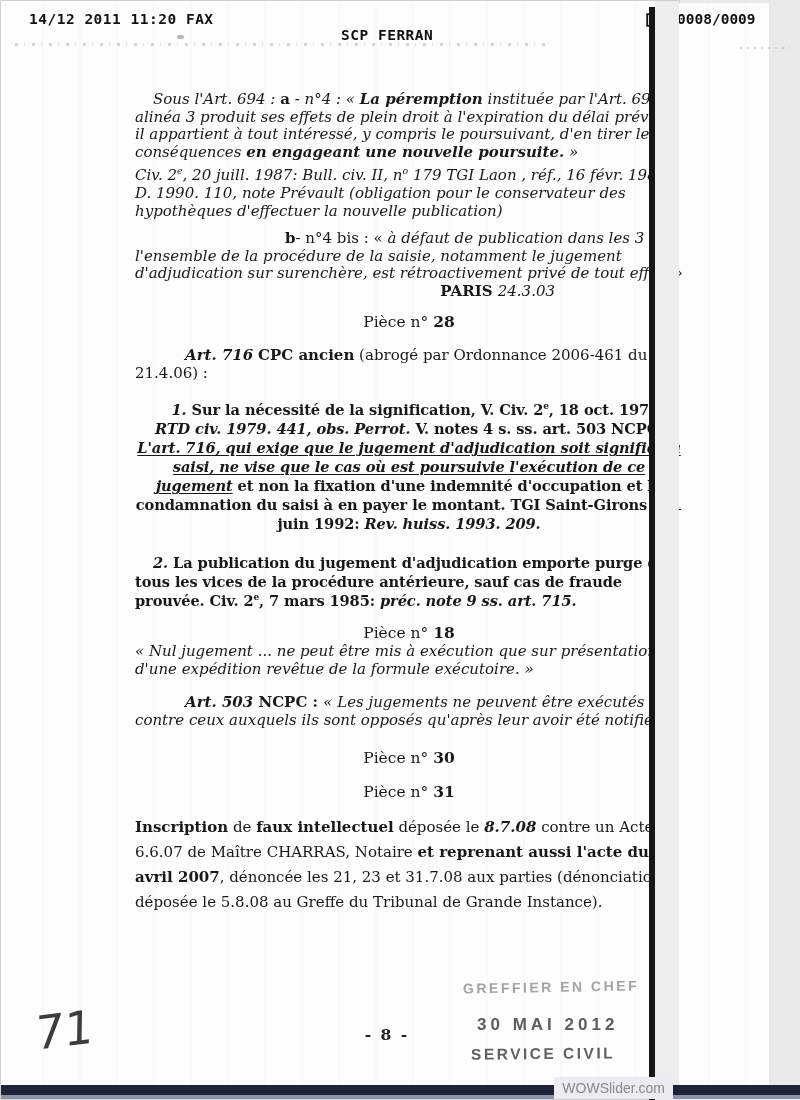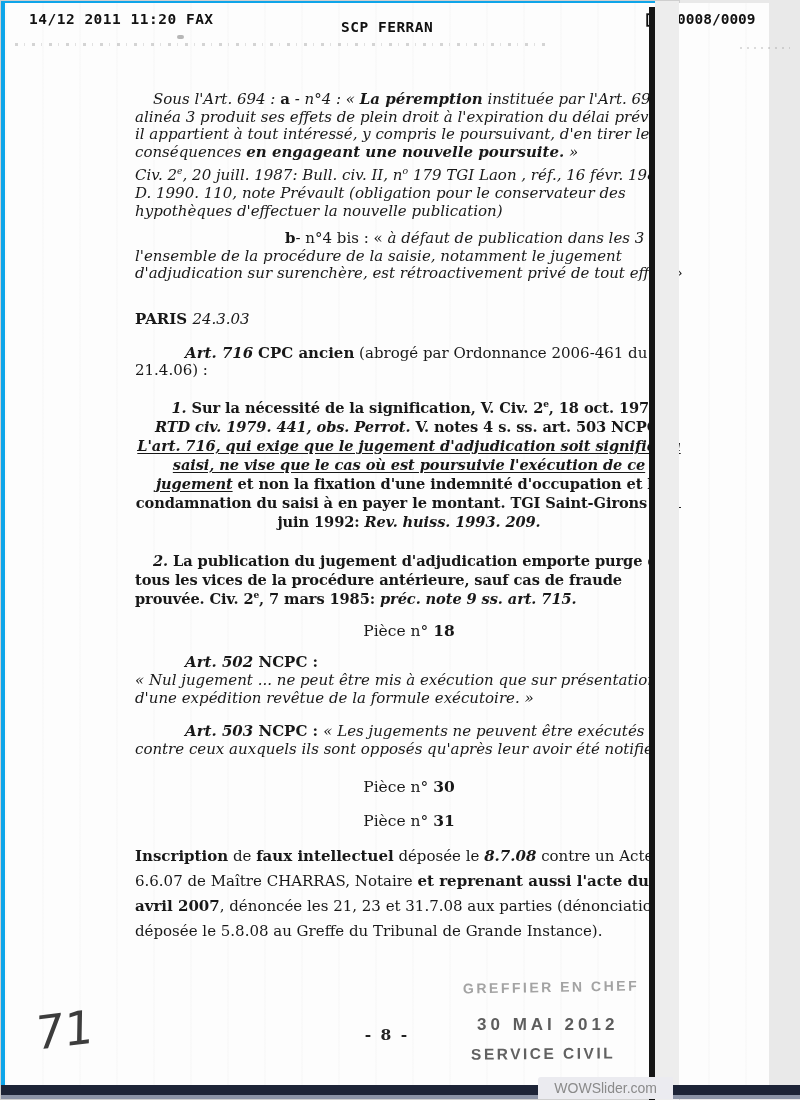--- a/index.html
+++ b/index.html
@@ -1,48 +1,48 @@
 <!DOCTYPE html>
 <html><head>
 <meta charset="utf-8">
 <style>
   html,body{margin:0;padding:0;}
   body{width:800px;height:1100px;overflow:hidden;background:#e9e9e9;font-family:"DejaVu Serif",serif;}
-  .frame{position:relative;width:680px;height:1100px;background:#0ea5e9;border:1px solid #cfcfcf;box-sizing:border-box;}
+  .frame{position:relative;width:680px;height:1100px;background:#ffffff;border:1px solid #cfcfcf;box-sizing:border-box;}
   .page{position:absolute;left:4px;top:2px;width:764px;height:1088px;background:#fdfdfd;}
   
   .page::after{content:"";position:absolute;inset:0;pointer-events:none;
     background:repeating-linear-gradient(90deg, rgba(120,120,120,0.05) 0 2px, transparent 2px 37px);
     opacity:.5;}
   .right-edge{position:absolute;top:6px;right:24px;width:6px;height:1094px;background:#161616;}
   .right-gutter{position:absolute;top:0;right:0;width:24px;height:1100px;background:#ededed;}
   .bottom-bar{position:absolute;left:0;bottom:4px;width:800px;height:10px;background:#1d2437;}
   .bottom-under{position:absolute;left:0;bottom:0;width:800px;height:4px;background:#8b93a6;}
 
   
   .fax-header{position:absolute;left:0;top:8px;width:764px;height:22px;
     font-family:"DejaVu Sans Mono",monospace;font-weight:bold;font-size:14.5px;color:#111;}
   .fax-left{position:absolute;left:24px;top:0;letter-spacing:.5px;}
-  .fax-center{position:absolute;left:336px;top:8px;letter-spacing:.5px;}
+  .fax-center{position:absolute;left:336px;top:16px;letter-spacing:.5px;}
   .fax-right{position:absolute;left:641px;top:0;display:flex;align-items:flex-end;gap:17px;}
   .page-icon{display:inline-block;width:14px;height:14px;}
   .noise1{position:absolute;left:10px;top:40px;width:530px;height:3px;opacity:.28;
     background:repeating-linear-gradient(90deg,#6b6b6b 0 3px,transparent 3px 9px,#9a9a9a 9px 10px,transparent 10px 17px);}
   .noise2{position:absolute;left:735px;top:44px;width:50px;height:2px;opacity:.25;
     background:repeating-linear-gradient(90deg,#777 0 2px,transparent 2px 7px);}
   .speck{position:absolute;left:172px;top:32px;width:7px;height:4px;background:#7d7d7d;opacity:.55;border-radius:2px;}
 
   
   .content{position:absolute;left:130px;top:88px;width:548px;color:#181818;font-size:15px;line-height:17.6px;}
   .blk{margin:0;}
   .ind18{text-indent:18px;}
   .ind50{text-indent:50px;}
   .ind150{text-indent:150px;}
   .center{text-align:center;}
-  .paris{width:420px;text-align:left;margin-top:28px;}
+  .paris{width:420px;text-align:right;}
   .mt6{margin-top:6px;}  .mt3{margin-top:3px;}
   .mt10{margin-top:10px;} .mt12{margin-top:12px;}
   .mt14{margin-top:14px;} .mt15{margin-top:15px;} .mt16{margin-top:16px;}
   .mt18{margin-top:18px;text-align:center;} .mt20{margin-top:20px;}
   .note{font-size:14.6px;line-height:19px;letter-spacing:-.1px;}
   .inscr{font-size:15px;line-height:25px;}
   .piece{font-size:15.5px;}
 
   
   .rb{font-weight:bold;}
@@ -54,21 +54,21 @@
   .pageno{position:absolute;left:0;top:1022px;width:764px;text-align:center;
     font-size:15.5px;font-weight:bold;color:#222;letter-spacing:2px;}
   .handwritten{position:absolute;left:30px;top:1000px;font-family:"DejaVu Sans",sans-serif;
     font-size:46px;color:#3c3c3c;transform:rotate(-7deg) skewX(-8deg);font-weight:400;}
   .stamp{position:absolute;font-family:"Liberation Sans",sans-serif;color:#6f6f6f;}
   .stamp-greffier{left:458px;top:976px;font-size:14px;font-weight:bold;letter-spacing:2.5px;
     color:#a3a3a3;transform:rotate(-1deg);}
   .stamp-date{left:472px;top:1012px;font-size:17px;font-weight:bold;letter-spacing:4px;color:#5d5d5d;}
   .stamp-service{left:466px;top:1042px;font-size:15.5px;font-weight:bold;letter-spacing:2.5px;
     color:#616161;transform:rotate(-.5deg);}
-  .watermark{position:absolute;right:6px;bottom:0;height:22px;padding:0 16px;background:#ebebf0;
+  .watermark{position:absolute;right:6px;bottom:0;height:22px;padding:0 8px;background:#ebebf0;
     display:flex;align-items:center;font-family:"Liberation Sans",sans-serif;font-size:14px;color:#8a8a8a;
     border-top-left-radius:3px;z-index:5;}
 </style>
 </head>
 <body>
 
 <div class="frame">
   <div class="page">
 
     <div class="fax-header">
@@ -86,25 +86,25 @@
     </div>
     <div class="noise1"></div>
     <div class="noise2"></div>
     <div class="speck"></div>
 
     <div class="content">
       <div class="blk ind18"><span class="ri">Sous </span><span class="ri">l'Art. 694</span><span class="ri"> : </span><span class="rb">a</span><span class="ri"> - n°4 : « </span><span class="rb ri">La péremption</span><span class="ri"> instituée par l'Art. 694 alinéa 3 produit ses effets de plein droit à l'expiration du délai prévu et il appartient à tout intéressé, y compris le poursuivant, d'en tirer les conséquences </span><span class="rb ri">en engageant une nouvelle poursuite.</span><span class="ri"> »</span></div>
       <div class="blk mt6"><span class="ri">Civ. 2</span><span class="ri rp">e</span><span class="ri">, 20 juill. 1987: Bull. civ. II, n</span><span class="ri rp">o</span><span class="ri"> 179   TGI Laon ,  réf.,  16 févr. 1989: D. 1990. 110, note Prévault  (obligation pour le conservateur des hypothèques d'effectuer la nouvelle publication)</span></div>
       <div class="blk mt10 ind150"><span class="rb">b</span><span>- n°4 bis : « </span><span class="ri">à défaut de publication dans les 3 ans, l'ensemble de la procédure de la saisie, notamment le jugement d'adjudication sur surenchère, est rétroactivement privé de tout effet. »</span></div>
       <div class="blk paris"><span class="rb">PARIS </span><span class="ri">24.3.03</span></div>
+      <div class="blk mt12 center piece"><span>Pièce n° </span><span class="rb">28</span></div>
       <div class="blk mt16 ind50"><span class="rb ri">Art. 716</span><span>  </span><span class="rb">CPC ancien</span><span> (abrogé par Ordonnance 2006-461 du 21.4.06) :</span></div>
       <div class="blk mt18 note ind18"><span class="rb ri">1.</span><span class="rb"> Sur la nécessité de la signification, V.  Civ. 2</span><span class="rb rp">e</span><span class="rb">,  18 oct. 1978: </span><span class="rb ri">RTD civ. 1979. 441, obs. Perrot.</span><span class="rb">   V.  notes 4 s. ss. art. 503 NCPC.  </span><span class="rb ri ru">L'art. 716, qui exige que le jugement d'adjudication soit signifié au saisi, ne vise que le cas où est poursuivie l'exécution de ce jugement</span><span class="rb"> et non la fixation d'une indemnité d'occupation et la condamnation du saisi à en payer le montant.   TGI Saint-Girons ,   11 juin 1992: </span><span class="rb ri">Rev. huiss. 1993. 209.</span></div>
       <div class="blk mt20 note ind18"><span class="rb ri">2.</span><span class="rb"> La publication du jugement d'adjudication emporte purge de tous les vices de la procédure antérieure, sauf cas de fraude prouvée.  Civ. 2</span><span class="rb rp">e</span><span class="rb">,  7 mars 1985: </span><span class="rb ri">préc.  note 9 ss. art. 715.</span></div>
       <div class="blk mt14 center piece"><span>Pièce n° </span><span class="rb">18</span></div>
-      <div class="blk mt14 ind50"><span class="rb ri">Art. 502</span><span class="rb"> NCPC :</span></div>
       <div class="blk"><span class="ri">« Nul jugement ... ne peut être mis à exécution que sur présentation d'une expédition revêtue de la formule exécutoire. »</span></div>
       <div class="blk mt16 ind50"><span class="rb ri">Art. 503</span><span class="rb"> NCPC : </span><span class="ri">« Les jugements ne peuvent être exécutés contre ceux auxquels ils sont opposés qu'après leur avoir été notifiés. »</span></div>
       <div class="blk mt20 center piece"><span>Pièce n° </span><span class="rb">30</span></div>
       <div class="blk mt15 center piece"><span>Pièce n° </span><span class="rb">31</span></div>
       <div class="blk mt14 inscr"><span class="rb">Inscription</span><span> de </span><span class="rb">faux intellectuel</span><span> déposée le </span><span class="rb ri">8.7.08</span><span> contre un Acte du 6.6.07 de Maître CHARRAS, Notaire </span><span class="rb">et reprenant aussi l'acte du 5 avril 2007</span><span>, dénoncée les 21, 23 et 31.7.08 aux parties (dénonciation déposée le 5.8.08 au Greffe du Tribunal de Grande Instance).</span></div>
     </div>
 
     <div class="pageno">- 8 -</div>
     <div class="handwritten">71</div>
 

